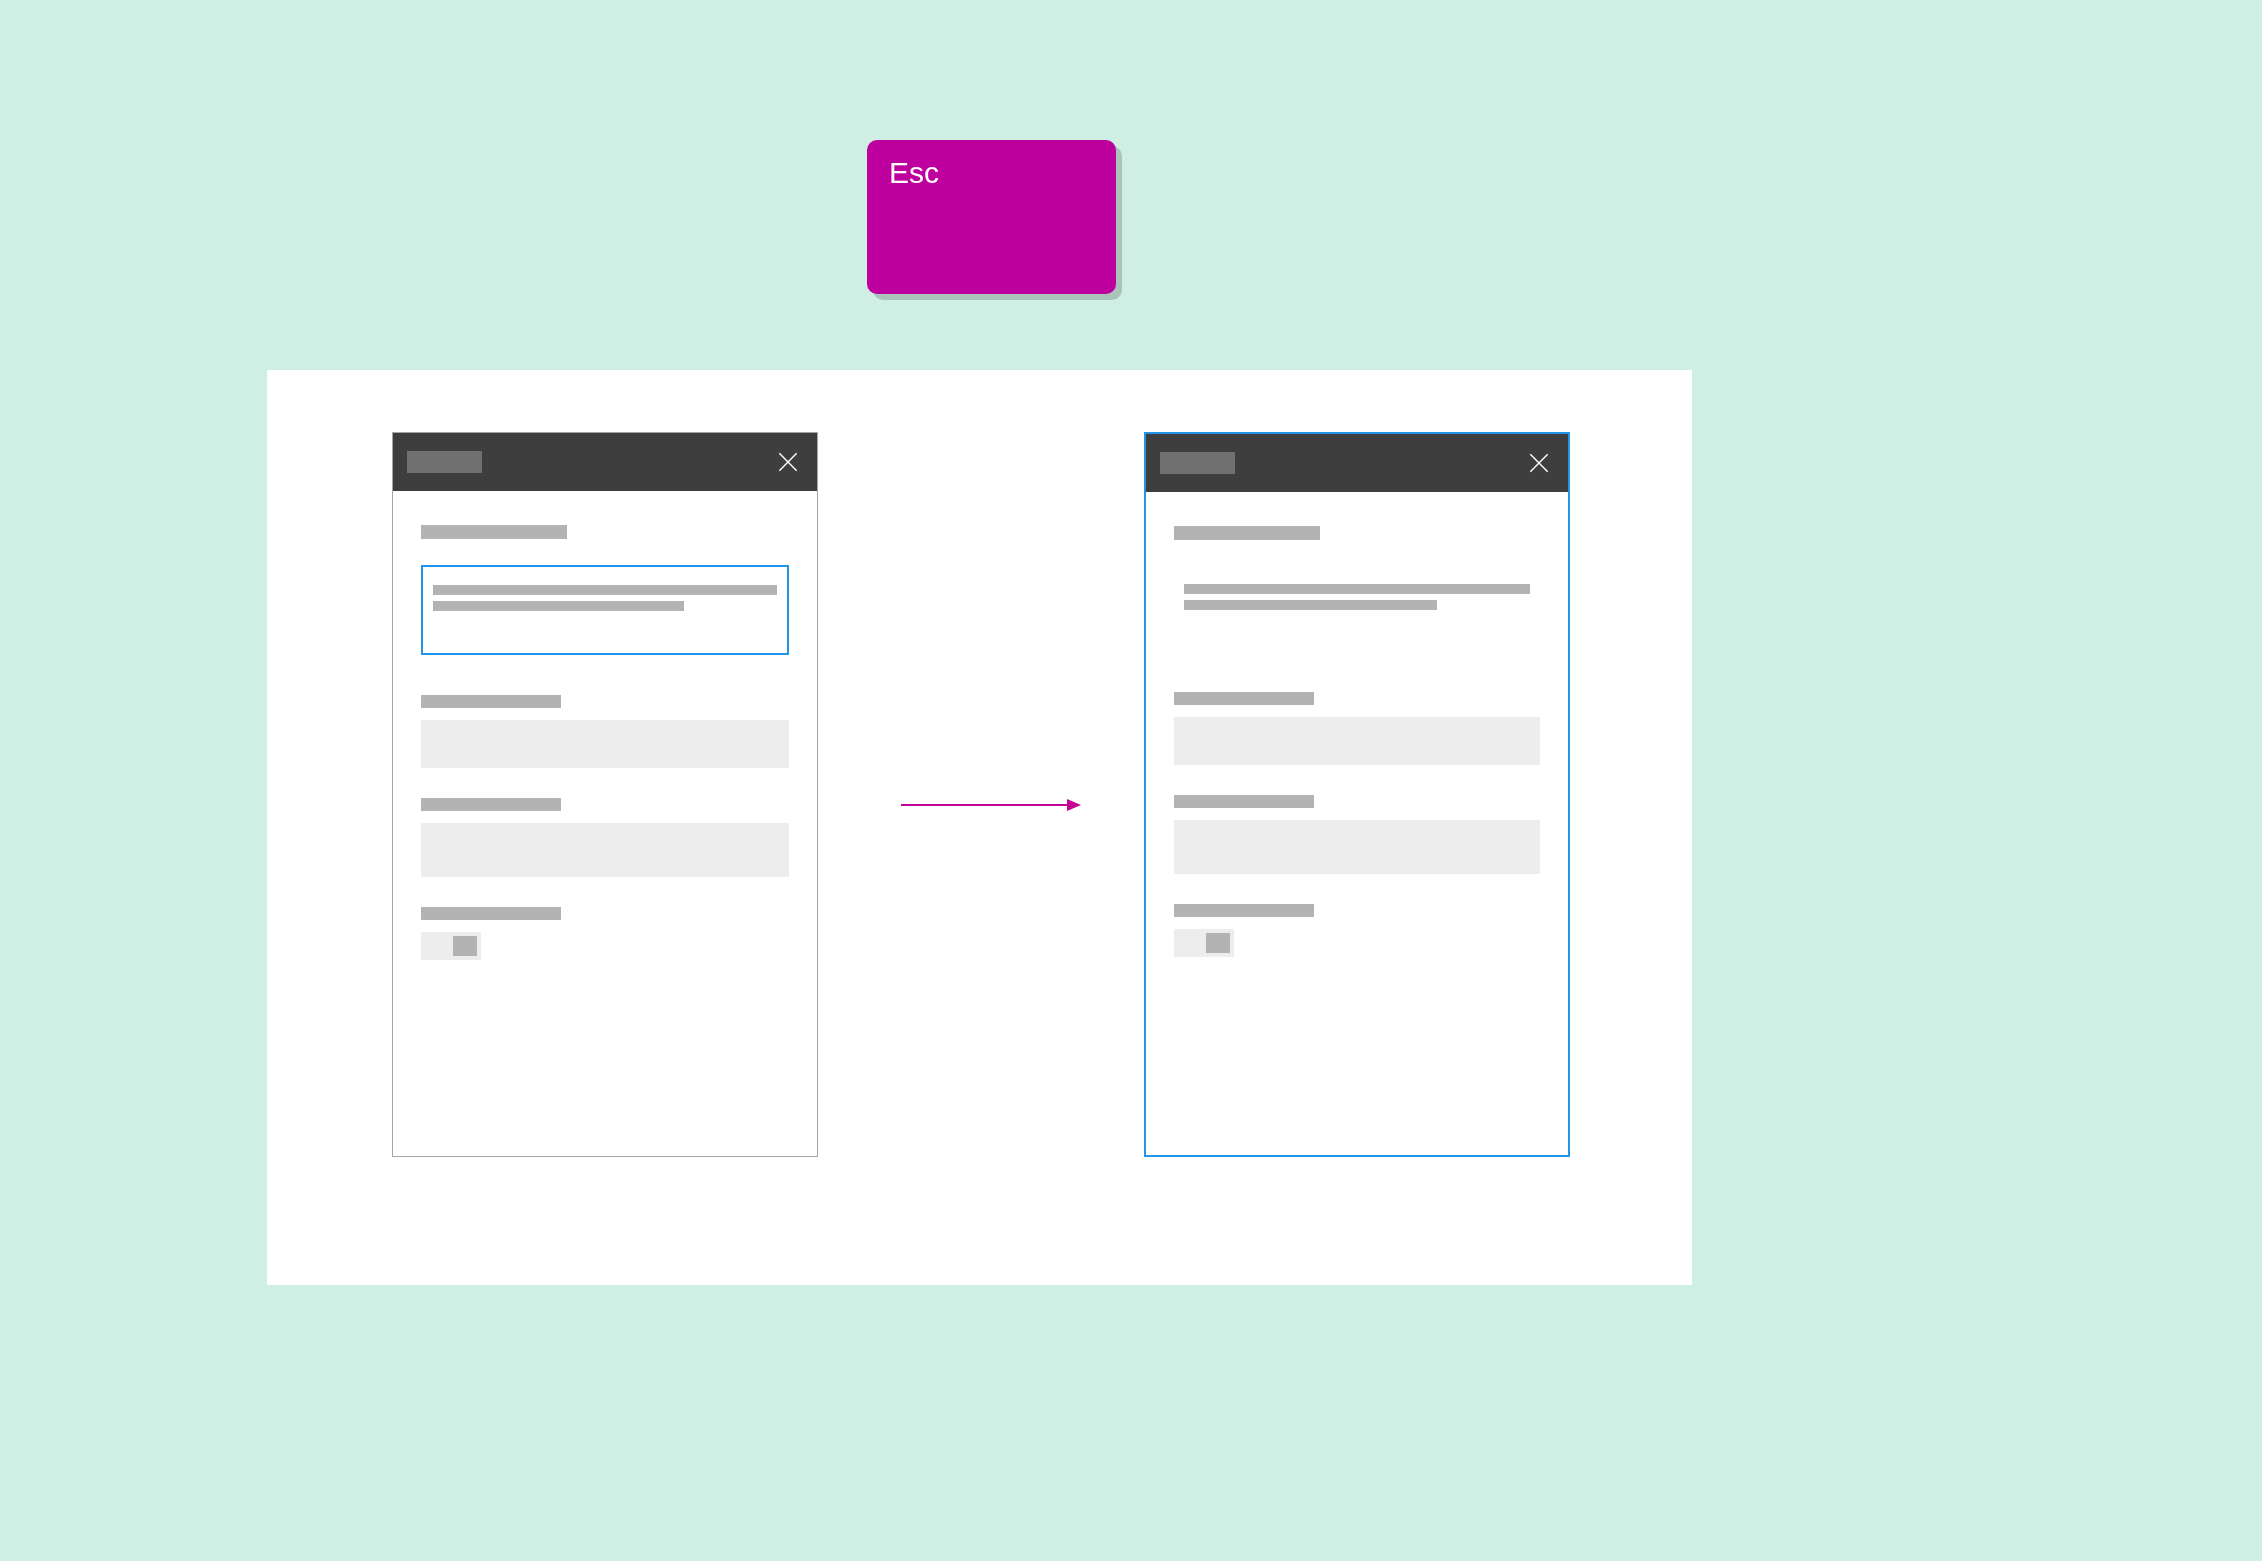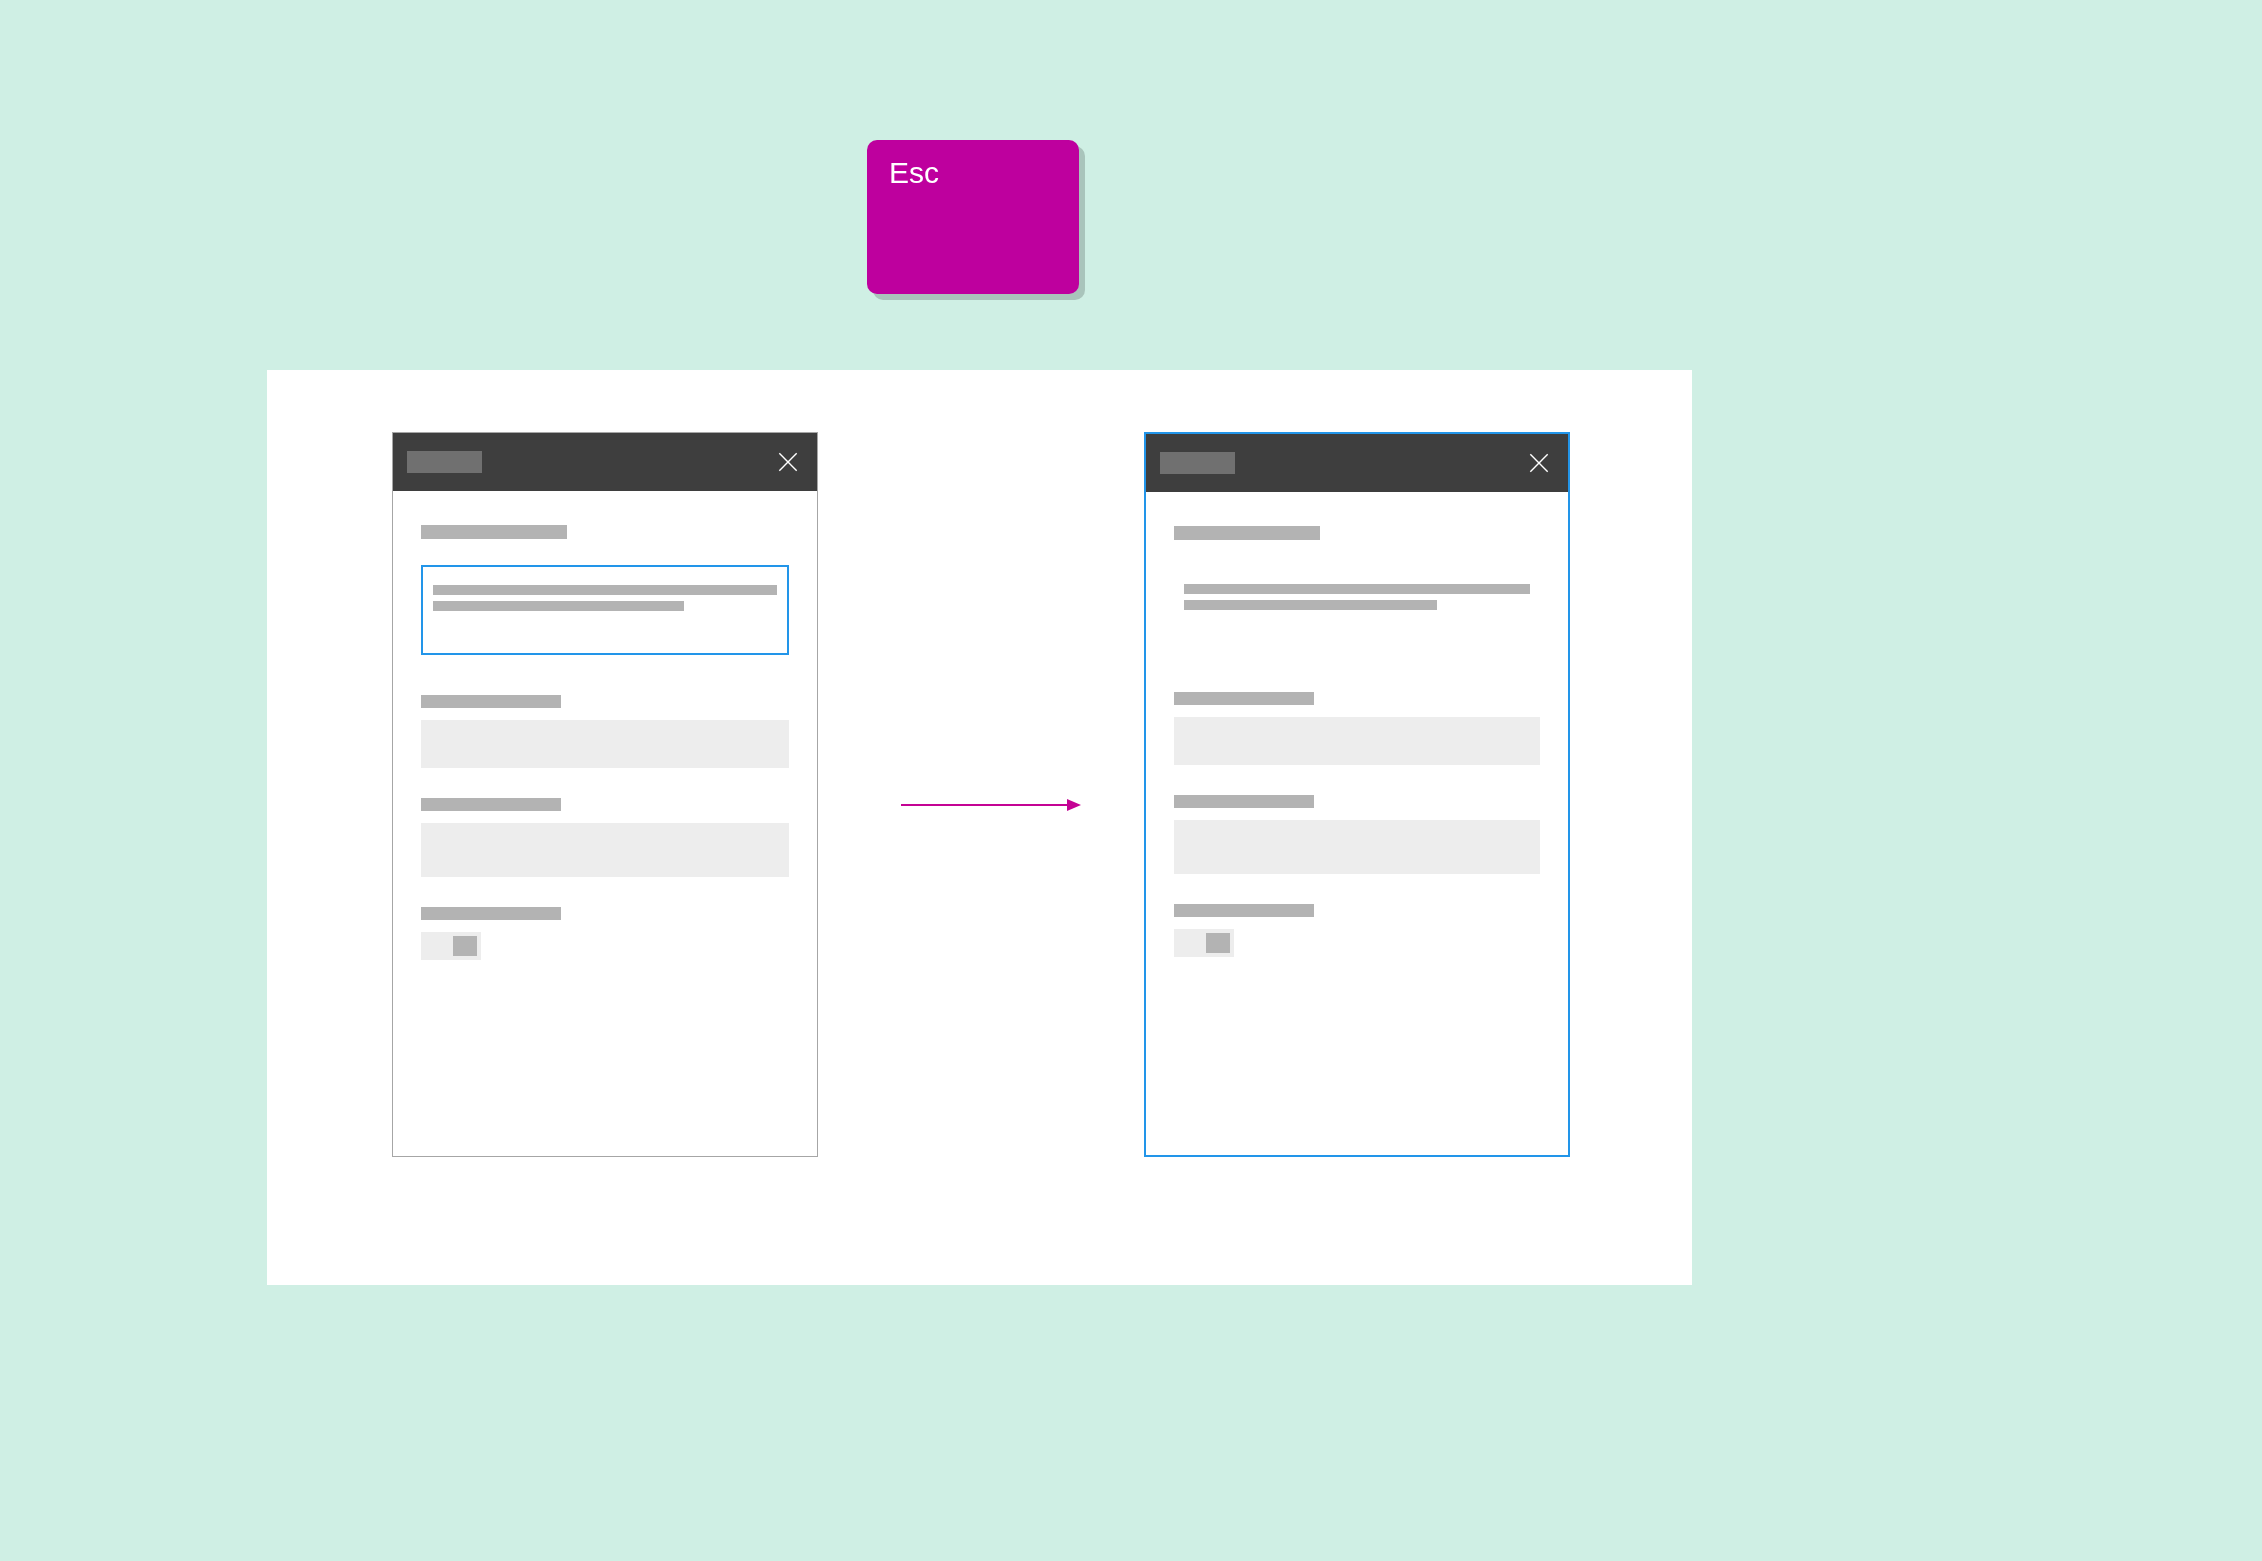--- a/index.html
+++ b/index.html
@@ -10,21 +10,21 @@
     font-family: "Segoe UI", Arial, sans-serif;
     position: relative;
     overflow: hidden;
   }
 
   
   .key {
     position: absolute;
     top: 140px;
     left: 867px;
-    width: 212px;
+    width: 249px;
     height: 154px;
     background: #BE009E;
     border-radius: 10px;
     box-shadow: 6px 6px 0 rgba(0,0,0,0.18);
     color: #FFFFFF;
     font-size: 30px;
     padding: 16px 22px;
     font-weight: 400;
   }
 

